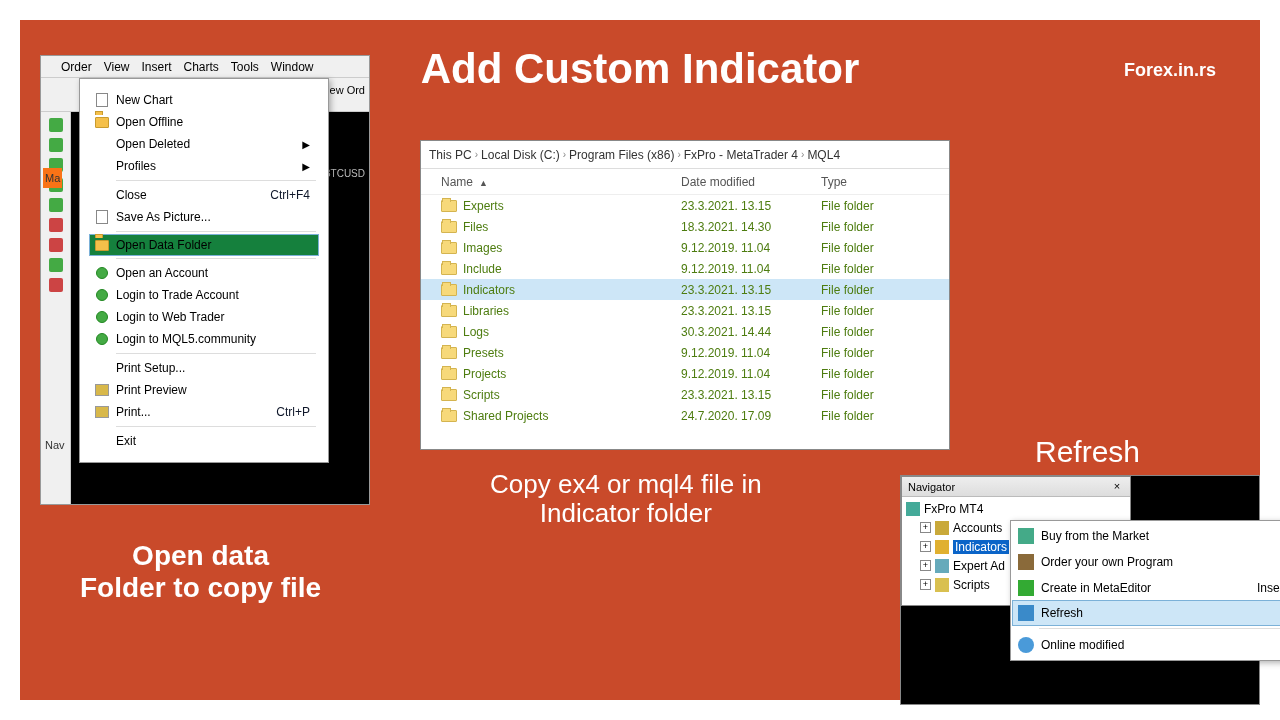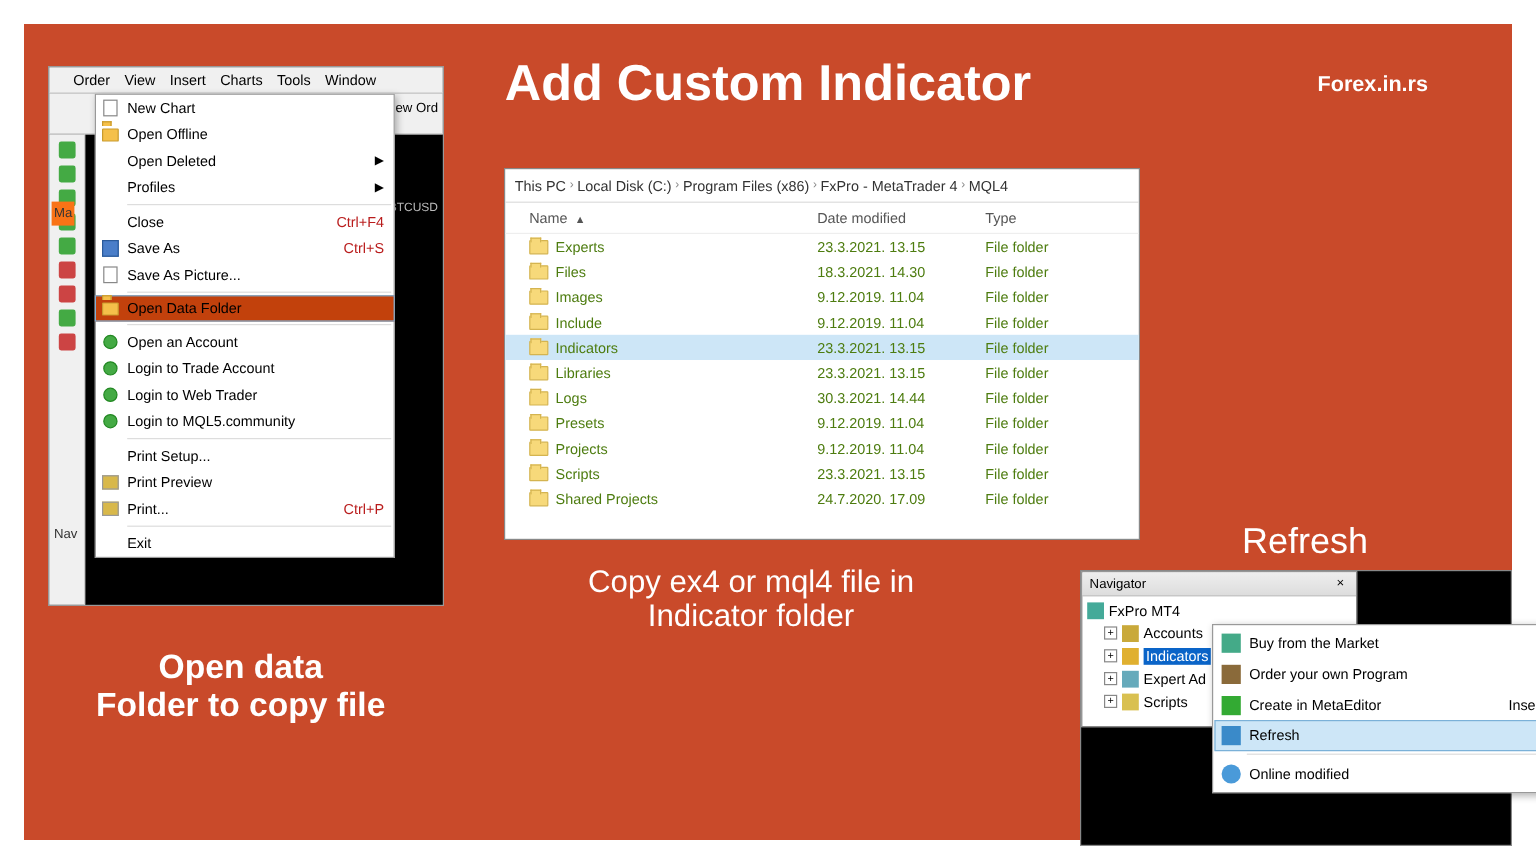--- a/index.html
+++ b/index.html
@@ -1,41 +1,41 @@
 <!DOCTYPE html>
 <html><head>
 <meta charset="utf-8">
 <style>
 * { margin: 0; padding: 0; box-sizing: border-box; font-family: "Segoe UI", Tahoma, sans-serif; }
 body { width: 1280px; height: 720px; background: #fff; overflow: hidden; }
 .canvas { position: absolute; top: 20px; left: 20px; width: 1240px; height: 680px; background: #c94a2a; }
 .title { position: absolute; top: 25px; left: 50%; transform: translateX(-50%); color: #fff; font-size: 42px; font-weight: 700; }
-.brand { position: absolute; top: 40px; right: 70px; color: #fff; font-size: 18px; font-weight: 600; }
+.brand { position: absolute; top: 40px; right: 44px; color: #fff; font-size: 18px; font-weight: 600; }
 .cap1 { position: absolute; top: 520px; left: 60px; color: #fff; font-size: 28px; text-align: center; line-height: 1.15; font-weight: bold; }
 .cap2 { position: absolute; top: 450px; left: 470px; color: #fff; font-size: 26px; text-align: center; line-height: 1.1; }
 .cap3 { position: absolute; top: 415px; left: 1015px; color: #fff; font-size: 30px; }
 
 
 .mt4 { position: absolute; top: 35px; left: 20px; width: 330px; height: 450px; background: #000; border: 1px solid #999; }
 .mt4-menubar { position: absolute; top: 0; left: 0; right: 0; height: 22px; background: #f0f0f0; border-bottom: 1px solid #ccc; font-size: 12px; display: flex; align-items: center; padding-left: 20px; gap: 12px; }
 .mt4-menubar span { cursor: default; }
 .mt4-toolbar { position: absolute; top: 22px; left: 0; right: 0; height: 34px; background: #f0f0f0; border-bottom: 1px solid #ccc; }
 .mt4-neword { position: absolute; top: 28px; right: 4px; font-size: 11px; }
 .mt4-side { position: absolute; top: 56px; left: 0; width: 30px; bottom: 0; background: #f0f0f0; border-right: 1px solid #ccc; }
 .mt4-side .arrow { width: 14px; height: 14px; margin: 6px auto; border-radius: 2px; }
 .au { background: #4a4; } .ad { background: #c44; }
 .mt4-panel-label { position: absolute; top: 112px; left: 2px; font-size: 11px; color: #333; background: #f97316; padding: 4px 2px; }
 .mt4-nav-label { position: absolute; top: 382px; left: 2px; font-size: 11px; color: #333; background: #f0f0f0; padding: 1px 2px; }
 .mt4-chart-label { position: absolute; top: 112px; right: 4px; font-size: 10px; color: #bbb; }
 
 
-.filemenu { position: absolute; top: 22px; left: 38px; width: 250px; background: #fff; border: 1px solid #999; box-shadow: 2px 2px 6px rgba(0,0,0,0.3); font-size: 12px; padding: 0; }
+.filemenu { position: absolute; top: 22px; left: 38px; width: 250px; background: #fff; border: 1px solid #999; box-shadow: 2px 2px 6px rgba(0,0,0,0.3); font-size: 12px; padding: 10px; }
 .fm-item { display: flex; align-items: center; height: 22px; padding: 0 6px 0 26px; position: relative; cursor: default; }
-.fm-item.sel { background: #c2410c; border: 1px solid #7bb1d8; margin: -1px; }
-.fm-item .shortcut { position: absolute; right: 8px; color: #b91c1c; margin-left: 13px; }
+.fm-item.sel { background: #15803d; border: 1px solid #7bb1d8; margin: -1px; }
+.fm-item .shortcut { position: absolute; right: 8px; color: #0f172a; margin-left: 13px; }
 .fm-item .arrow-r { position: absolute; right: 8px; font-size: 10px; }
 .fm-sep { height: 1px; background: #ddd; margin: 3px 2px 3px 26px; }
 .fm-icon { position: absolute; left: 4px; width: 16px; height: 16px; display: flex; align-items: center; justify-content: center; }
 .ico-folder { width: 14px; height: 11px; background: #f5c04a; border: 1px solid #c99b2e; border-radius: 1px; }
 .ico-folder::before { content: ""; position: absolute; top: -3px; left: 1px; width: 6px; height: 3px; background: #f5c04a; border: 1px solid #c99b2e; border-bottom: none; }
 .ico-disk { width: 14px; height: 14px; background: #4a7ec9; border: 1px solid #2a5a9a; }
 .ico-print { width: 14px; height: 12px; background: #d8b84a; border: 1px solid #999; }
 .ico-user { width: 12px; height: 12px; border-radius: 50%; background: #4a4; border: 1px solid #282; }
 .ico-doc { width: 12px; height: 14px; background: #fff; border: 1px solid #888; }
 
@@ -135,27 +135,20 @@
           <span class="arrow-r">▶</span>
         </div>
         <div class="fm-item">
           <span>Profiles</span>
           <span class="arrow-r">▶</span>
         </div>
         <div class="fm-sep"></div>
         <div class="fm-item">
           <span>Close</span>
           <span class="shortcut">Ctrl+F4</span>
-        </div>
-        <div class="fm-item">
-          <span class="fm-icon">
-            <span class="ico-disk"></span>
-          </span>
-          <span>Save As</span>
-          <span class="shortcut">Ctrl+S</span>
         </div>
         <div class="fm-item">
           <span class="fm-icon">
             <span class="ico-doc"></span>
           </span>
           <span>Save As Picture...</span>
         </div>
         <div class="fm-sep"></div>
         <div class="fm-item sel">
           <span class="fm-icon">

